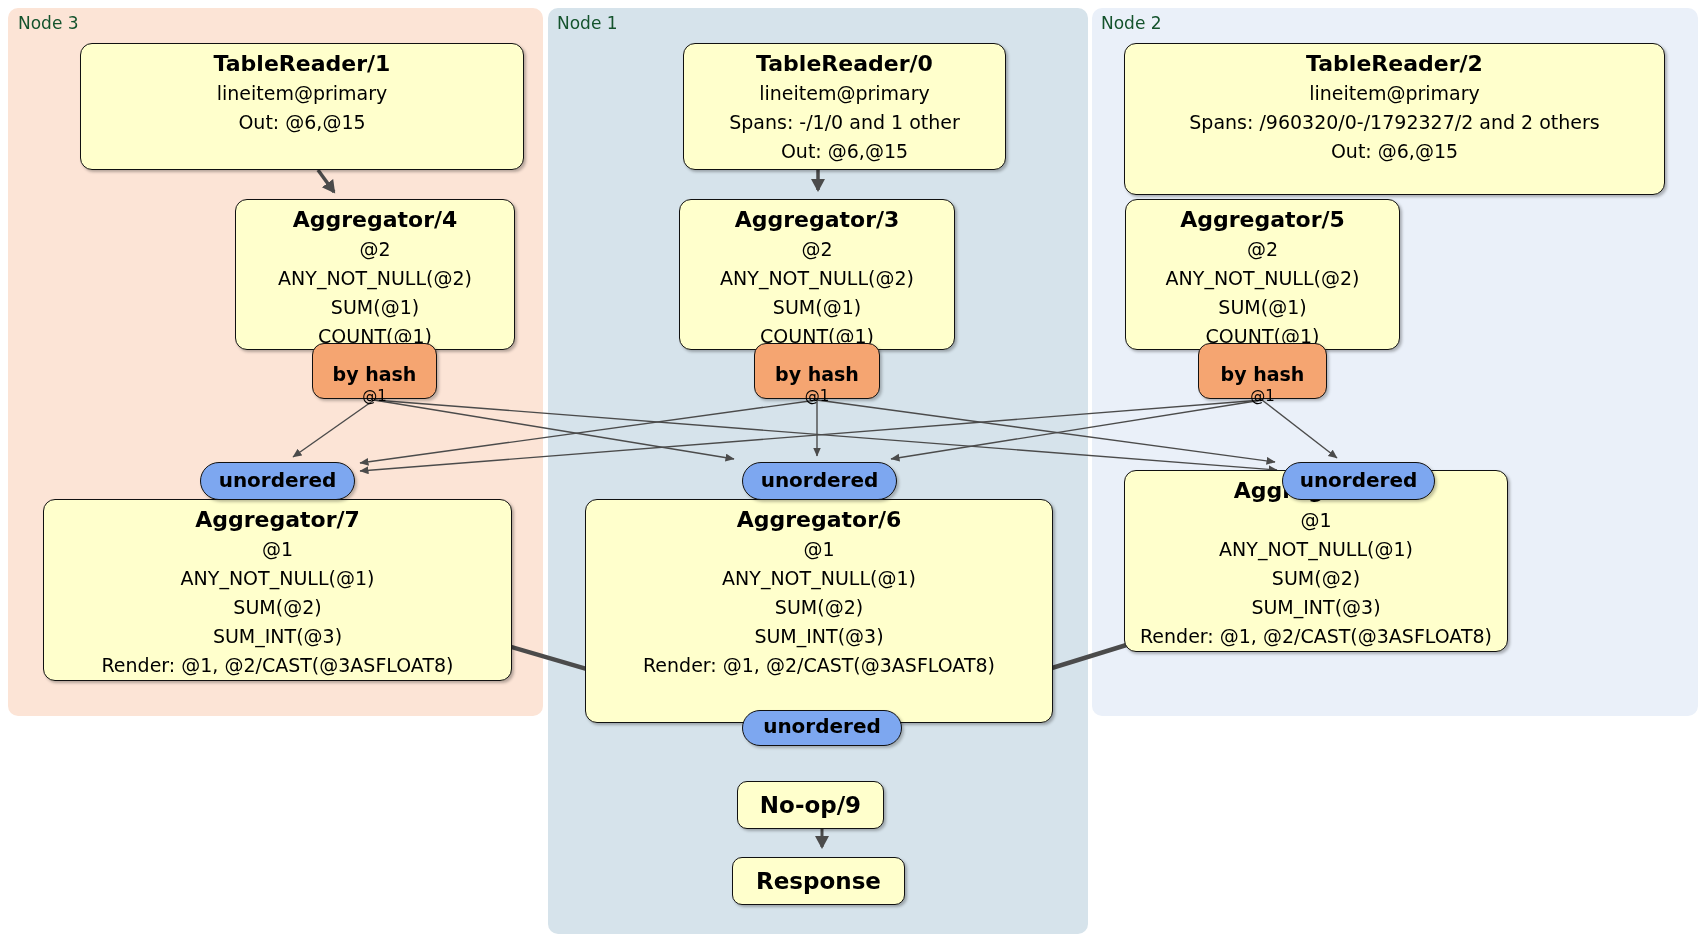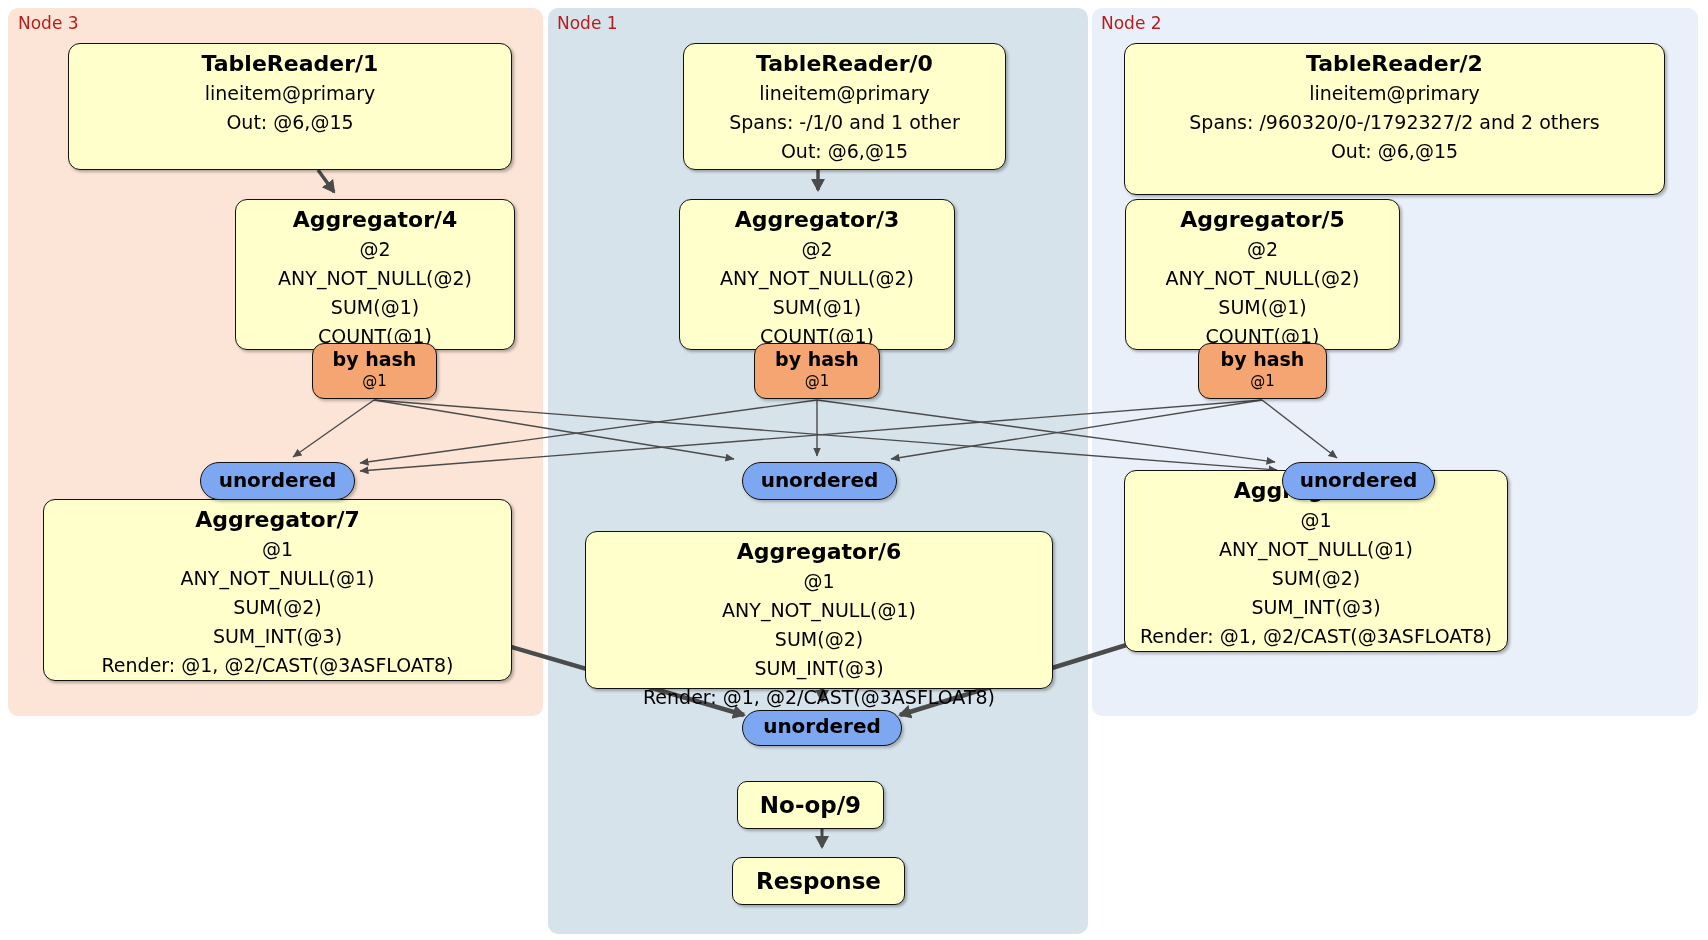--- a/index.html
+++ b/index.html
@@ -6,35 +6,35 @@
     --node3-bg:#fce4d6; --node1-bg:#d6e3eb; --node2-bg:#eaf0f9;
     --box-bg:#ffffcc; --hash-bg:#f5a571; --sync-bg:#7da7f0; --edge:#4b4b4b;
   }
   html,body{margin:0;padding:0;background:#ffffff;}
   #canvas{
     position:relative; width:1708px; height:940px; overflow:hidden;
     font-family:"DejaVu Sans","Liberation Sans",sans-serif; color:#000;
     background:#ffffff;
   }
   .region{position:absolute; border-radius:10px; z-index:1;}
-  .region-label{position:absolute; font-size:17px; color:#b91c1c; z-index:2;}
+  .region-label{position:absolute; font-size:17px; color:#14532d; z-index:2;}
   #edges{position:absolute; left:0; top:0; z-index:2;}
   .pbox{
     position:absolute; z-index:3; background:var(--box-bg);
     border:1.6px solid #111; border-radius:12px; text-align:center;
     padding-top:5px; box-shadow:2px 2px 3px rgba(0,0,0,0.28);
     box-sizing:border-box;
   }
   .ptitle{font-size:22px; font-weight:bold; line-height:30px; white-space:nowrap;}
   .pline{font-size:19px; line-height:29px; white-space:nowrap;}
   .router{
     position:absolute; z-index:4; text-align:center; box-sizing:border-box;
     border:1.6px solid #111; box-shadow:2px 2px 3px rgba(0,0,0,0.25);
   }
-  .hash{background:var(--hash-bg); border-radius:12px; padding-top:3px;}
+  .hash{background:var(--hash-bg); border-radius:12px; padding-top:18px;}
   .hash .rtitle{font-size:19px; font-weight:bold; line-height:25px;}
   .hash .rsub{font-size:15px; line-height:18px;}
   .sync{background:var(--sync-bg); border-radius:20px; font-size:20px; font-weight:bold;}
   .sync .rtitle{line-height:34px; font-size:20px; font-weight:bold;}
   .sync.final .rtitle{line-height:31px;}
   .simplebox{
     position:absolute; z-index:3; background:var(--box-bg);
     border:1.8px solid #111; border-radius:10px; box-sizing:border-box;
     display:flex; align-items:center; justify-content:center;
     font-size:23px; font-weight:bold; box-shadow:2px 2px 3px rgba(0,0,0,0.28);
@@ -79,21 +79,21 @@
       <line x1="1262" y1="400" x2="1337" y2="458" stroke-width="1.4" marker-end="url(#athin)"></line>
 
       <line x1="460" y1="632" x2="744" y2="715" stroke-width="4.5" marker-end="url(#athick)"></line>
       <line x1="822" y1="683" x2="822" y2="701" stroke-width="4.5" marker-end="url(#athick)"></line>
       <line x1="1175" y1="630" x2="900" y2="715" stroke-width="4.5" marker-end="url(#athick)"></line>
 
       <line x1="822" y1="796" x2="822" y2="847" stroke-width="3" marker-end="url(#athick)"></line>
     </g>
   </svg>
 
-  <div class="pbox" style="left:68px; top:43px; width:444px; height:127px;">
+  <div class="pbox" style="left:80px; top:43px; width:444px; height:127px;">
     <div class="ptitle">TableReader/1</div>
     <div class="pline">lineitem@primary</div>
     <div class="pline">Out: @6,@15</div>
   </div>
 
   <div class="pbox" style="left:683px; top:43px; width:323px; height:127px;">
     <div class="ptitle">TableReader/0</div>
     <div class="pline">lineitem@primary</div>
     <div class="pline">Spans: -/1/0 and 1 other</div>
     <div class="pline">Out: @6,@15</div>
@@ -155,21 +155,21 @@
 
   <div class="pbox" style="left:43px; top:499px; width:469px; height:182px;">
     <div class="ptitle">Aggregator/7</div>
     <div class="pline">@1</div>
     <div class="pline">ANY_NOT_NULL(@1)</div>
     <div class="pline">SUM(@2)</div>
     <div class="pline">SUM_INT(@3)</div>
     <div class="pline">Render: @1, @2/CAST(@3ASFLOAT8)</div>
   </div>
 
-  <div class="pbox" style="left:585px; top:499px; width:468px; height:158px;margin-top:32px;">
+  <div class="pbox" style="left:585px; top:499px; width:468px; height:224px;">
     <div class="ptitle">Aggregator/6</div>
     <div class="pline">@1</div>
     <div class="pline">ANY_NOT_NULL(@1)</div>
     <div class="pline">SUM(@2)</div>
     <div class="pline">SUM_INT(@3)</div>
     <div class="pline">Render: @1, @2/CAST(@3ASFLOAT8)</div>
   </div>
 
   <div class="pbox" style="left:1124px; top:470px; width:384px; height:182px;">
     <div class="ptitle">Aggregator/8</div>

